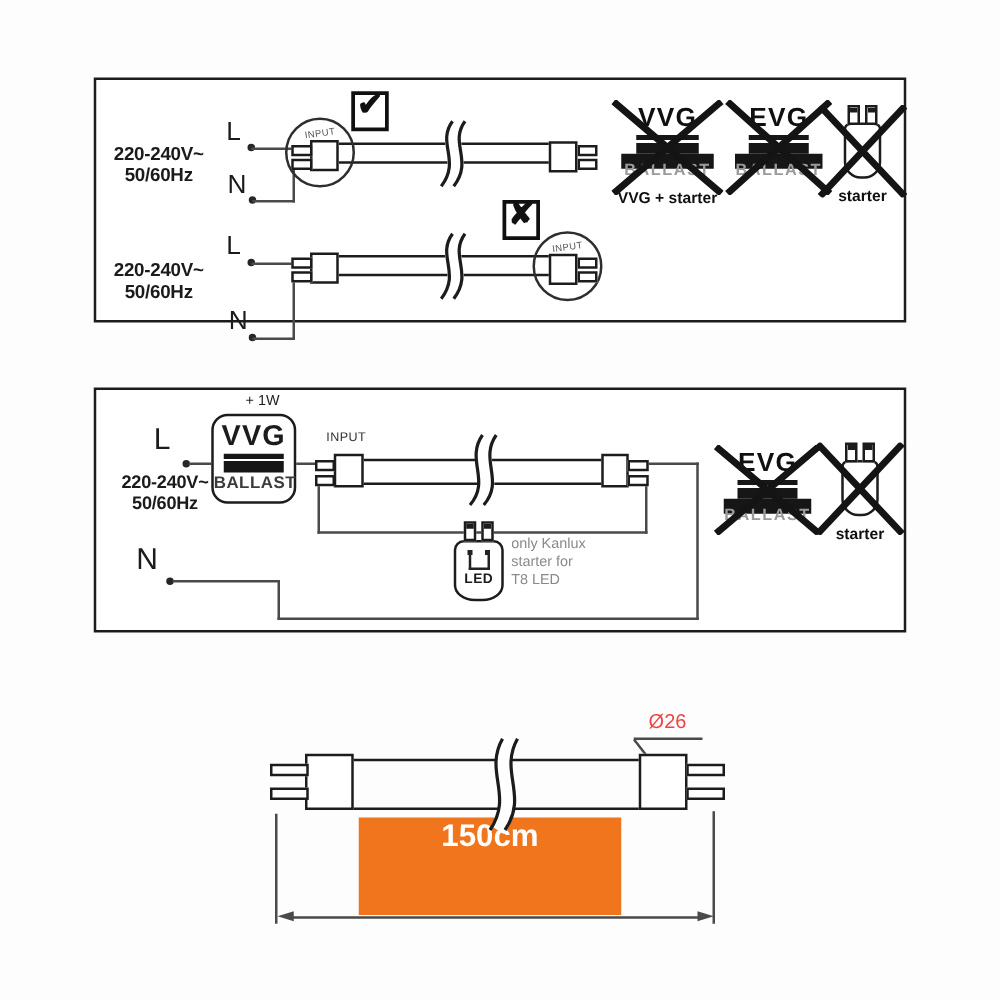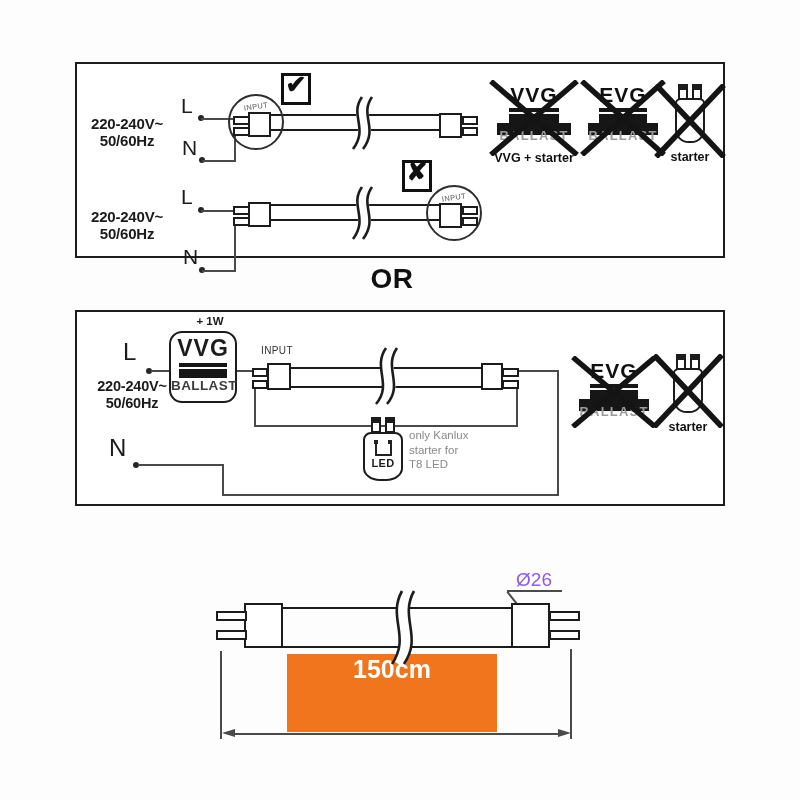--- a/index.html
+++ b/index.html
@@ -59,41 +59,41 @@
           border-radius:6px 6px 45% 45% / 5px 5px 30% 30%; background:#fff; }
   .slabel { font-weight:bold; font-size:12.5px; margin-top:7px; color:#101010; }
 
   
   .vvgbox { position:absolute; border:2.6px solid #1c1c1c; border-radius:13px; background:#fff;
             text-align:center; z-index:2; }
   .vname { font-size:23px; font-weight:bold; letter-spacing:1px; margin-top:4px; line-height:1; }
   .vbar { width:48px; height:15px; margin:3px auto 0;
           background:linear-gradient(#161616 0 4px,#fff 4px 6px,#161616 6px 100%); }
   .vballast { font-size:13.5px; font-weight:bold; letter-spacing:.4px; color:#3c3c3c; }
-  .plus-lbl { position:absolute; font-size:11.5px; font-weight:bold; text-align:center; }
+  .plus-lbl { position:absolute; font-size:11.5px; font-weight:normal; text-align:center; }
 
   
   .kpin { position:absolute; width:10px; height:16px; border:2px solid #1c1c1c; background:#fff;
           box-shadow:inset 0 4px 0 #1c1c1c; z-index:4; }
   .kcyl { position:absolute; border:2.4px solid #1c1c1c; background:#fff; z-index:3;
           border-radius:8px 8px 42% 42% / 8px 8px 26% 26%; text-align:center; }
   .ku { width:17px; height:14px; border:2.2px solid #222; border-top:none; margin:8px auto 0;
         position:relative; }
   .ku::before,.ku::after { content:""; position:absolute; top:-2px; width:4px; height:4px; background:#222; }
   .ku::before { left:-2.2px; } .ku::after { right:-2.2px; }
   .kled { font-weight:bold; font-size:11px; letter-spacing:.4px; margin-top:1px; }
   .knote { position:absolute; font-size:11.5px; line-height:14.5px; color:#8a8a8a; }
 
   .or-lbl { position:absolute; font-size:28px; font-weight:bold; letter-spacing:.5px;
             text-align:center; color:#101010; }
 
   
   .t8size { position:absolute; font-size:32px; font-weight:bold; color:#2a2a2a;
             text-align:center; line-height:38px; }
-  .dia-lbl { position:absolute; font-size:19px; color:#8b5cf6; text-align:center; }
+  .dia-lbl { position:absolute; font-size:16px; color:#ef4444; text-align:center; }
   .dim { position:absolute; background:#4a4a4a; }
   .arrow { position:absolute; width:0; height:0; border-top:4.5px solid transparent;
            border-bottom:4.5px solid transparent; }
   .arrow.left  { border-right:13px solid #4a4a4a; }
   .arrow.right { border-left:13px solid #4a4a4a; }
   .orange-box { position:absolute; background:var(--accent,#F0751D); color:#fff; text-align:center;
                 font-weight:bold; font-size:25px; line-height:25px; padding-top:3px; }
 </style>
 </head>
 <body>
@@ -192,21 +192,20 @@
       </div>
       <div class="scyl"></div>
       <div class="slabel">starter</div>
       <svg class="xsvg" style="left:-2px;top:6px" width="72" height="74" viewBox="0 0 72 74">
         <line x1="4" y1="3" x2="68" y2="71"></line>
           <line x1="68" y1="3" x2="4" y2="71"></line>
       </svg>
     </div>
   </section>
 
-  <div class="or-lbl" style="left:348px;top:263px;width:88px">OR</div>
 
   <section class="frame" style="left:75px;top:310px;width:650px;height:196px">
 
     <div class="plus-lbl" style="left:98px;top:3px;width:70px">+ 1W</div>
     <div class="vvgbox" style="left:92px;top:19px;width:68px;height:72px">
       <div class="vname">VVG</div>
       <div class="vbar"></div>
       <div class="vballast">BALLAST</div>
     </div>
 

